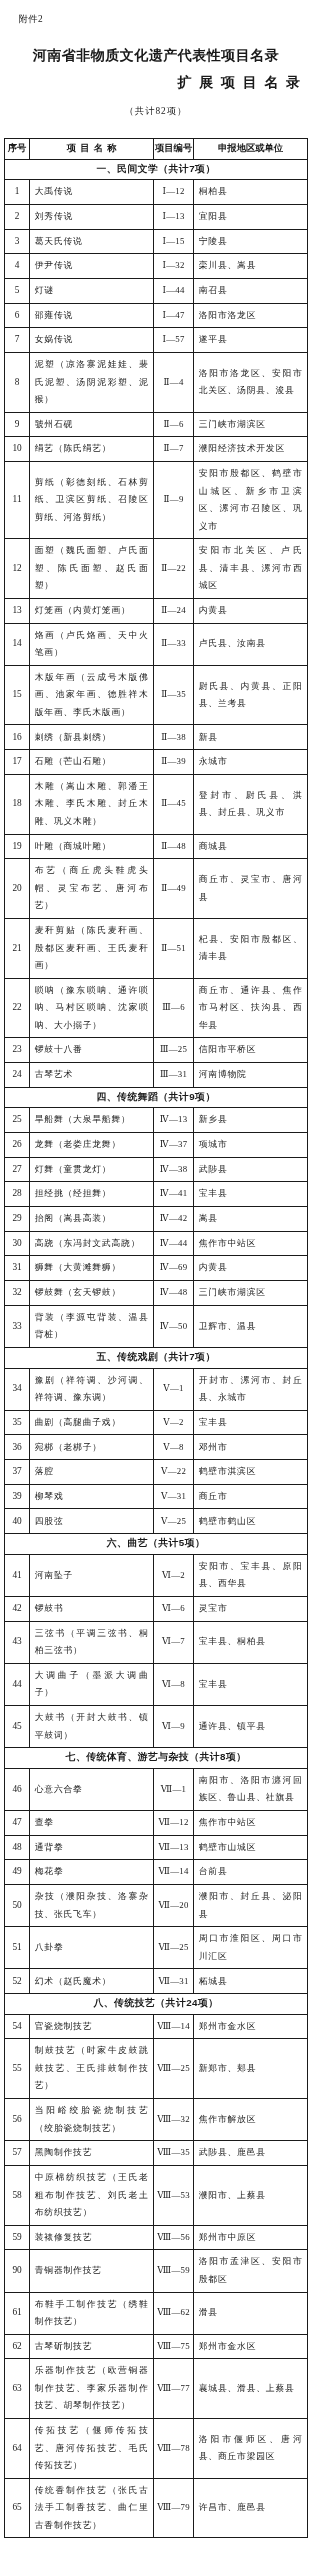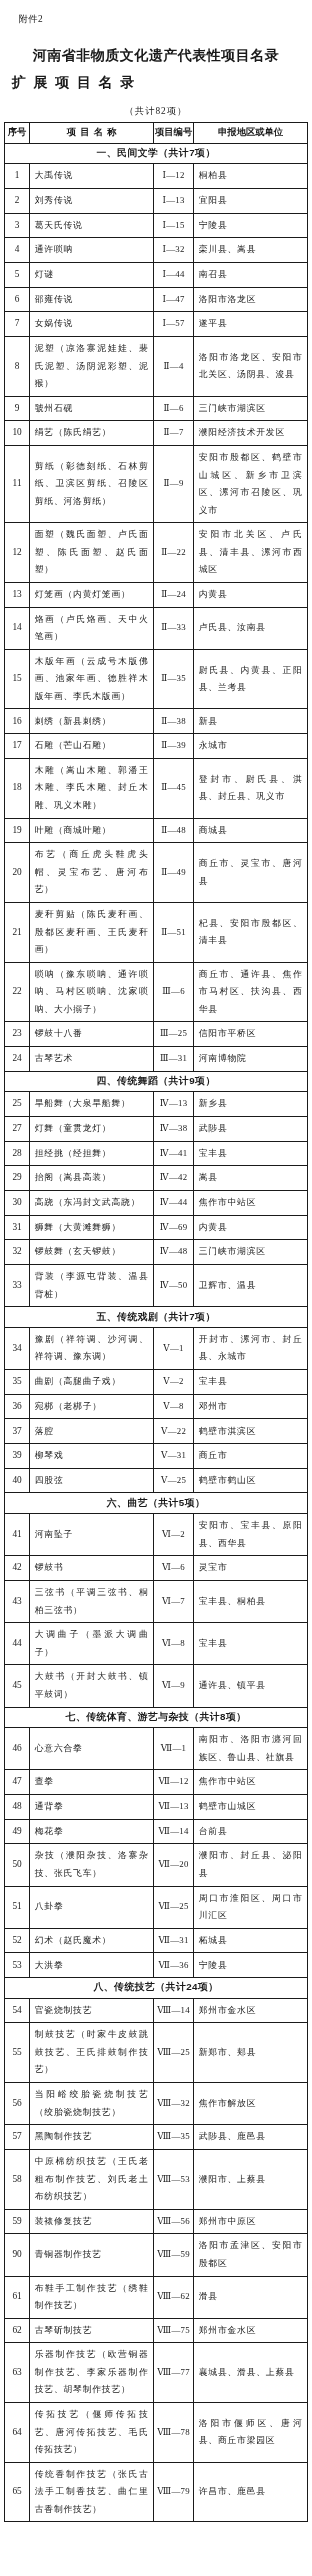--- a/index.html
+++ b/index.html
@@ -17,33 +17,33 @@
     letter-spacing:0.5px;
   }
   .title1{
     text-align:center;
     font-size:14px;
     font-weight:bold;
     letter-spacing:0.5px;
     margin-top:1px;
   }
   .title2{
-    text-align:left;
+    text-align:right;
     font-size:14px;
     font-weight:bold;
     letter-spacing:0.55em;
     text-indent:0.55em;
     margin-top:8.2px;
   }
   .subtitle{
     text-align:center;
     font-size:9.3px;
     letter-spacing:1px;
     margin-top:13.4px;
-    margin-bottom:4px;
+    margin-bottom:20px;
   }
   table.list{
     border-collapse:collapse;
     width:303px;
     table-layout:fixed;
   }
   table.list th, table.list td{
     border:1px solid #1a1a1a;
     box-sizing:border-box;
     vertical-align:middle;
@@ -139,21 +139,21 @@
           <td class="cell-region">宜阳县</td>
         </tr>
         <tr>
           <td class="cell-no">3</td>
           <td class="cell-name">葛天氏传说</td>
           <td class="cell-code">Ⅰ—15</td>
           <td class="cell-region">宁陵县</td>
         </tr>
         <tr>
           <td class="cell-no">4</td>
-          <td class="cell-name">通许唢呐</td>
+          <td class="cell-name">伊尹传说</td>
           <td class="cell-code">Ⅰ—32</td>
           <td class="cell-region">栾川县、嵩县</td>
         </tr>
         <tr>
           <td class="cell-no">5</td>
           <td class="cell-name">灯谜</td>
           <td class="cell-code">Ⅰ—44</td>
           <td class="cell-region">南召县</td>
         </tr>
         <tr>
@@ -273,20 +273,26 @@
         <tr>
           <td colspan="4" class="section-head">四、传统舞蹈（共计9项）</td>
         </tr>
         <tr>
           <td class="cell-no">25</td>
           <td class="cell-name">旱船舞（大泉旱船舞）</td>
           <td class="cell-code">Ⅳ—13</td>
           <td class="cell-region">新乡县</td>
         </tr>
         <tr>
+          <td class="cell-no">26</td>
+          <td class="cell-name">龙舞（老娄庄龙舞）</td>
+          <td class="cell-code">Ⅳ—37</td>
+          <td class="cell-region">项城市</td>
+        </tr>
+        <tr>
           <td class="cell-no">27</td>
           <td class="cell-name">灯舞（童贯龙灯）</td>
           <td class="cell-code">Ⅳ—38</td>
           <td class="cell-region">武陟县</td>
         </tr>
         <tr>
           <td class="cell-no">28</td>
           <td class="cell-name">担经挑（经担舞）</td>
           <td class="cell-code">Ⅳ—41</td>
           <td class="cell-region">宝丰县</td>
@@ -430,26 +436,20 @@
           <td class="cell-no">51</td>
           <td class="cell-name">八卦拳</td>
           <td class="cell-code">Ⅶ—25</td>
           <td class="cell-region">周口市淮阳区、周口市川汇区</td>
         </tr>
         <tr>
           <td class="cell-no">52</td>
           <td class="cell-name">幻术（赵氏魔术）</td>
           <td class="cell-code">Ⅶ—31</td>
           <td class="cell-region">柘城县</td>
-        </tr>
-        <tr>
-          <td class="cell-no">53</td>
-          <td class="cell-name">大洪拳</td>
-          <td class="cell-code">Ⅶ—36</td>
-          <td class="cell-region">宁陵县</td>
         </tr>
         <tr>
           <td colspan="4" class="section-head">八、传统技艺（共计24项）</td>
         </tr>
         <tr>
           <td class="cell-no">54</td>
           <td class="cell-name">官瓷烧制技艺</td>
           <td class="cell-code">Ⅷ—14</td>
           <td class="cell-region">郑州市金水区</td>
         </tr>

